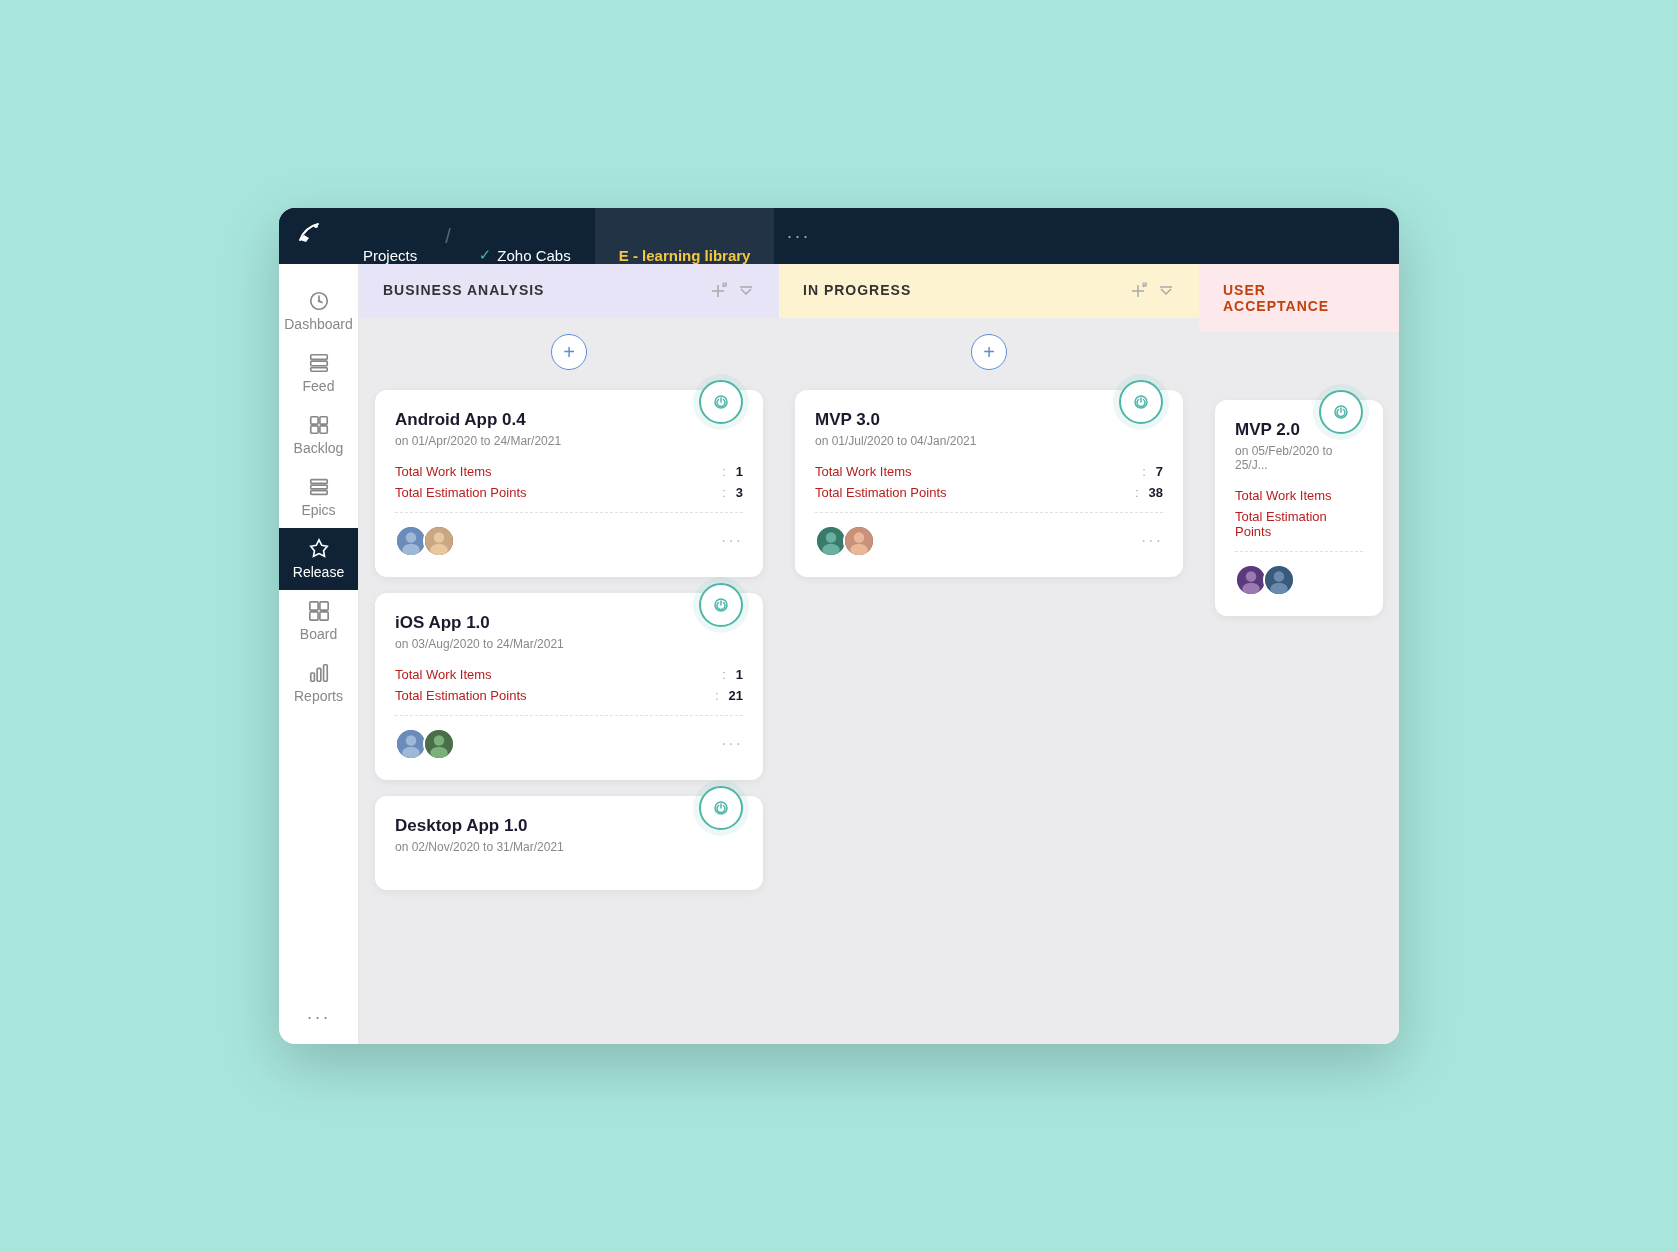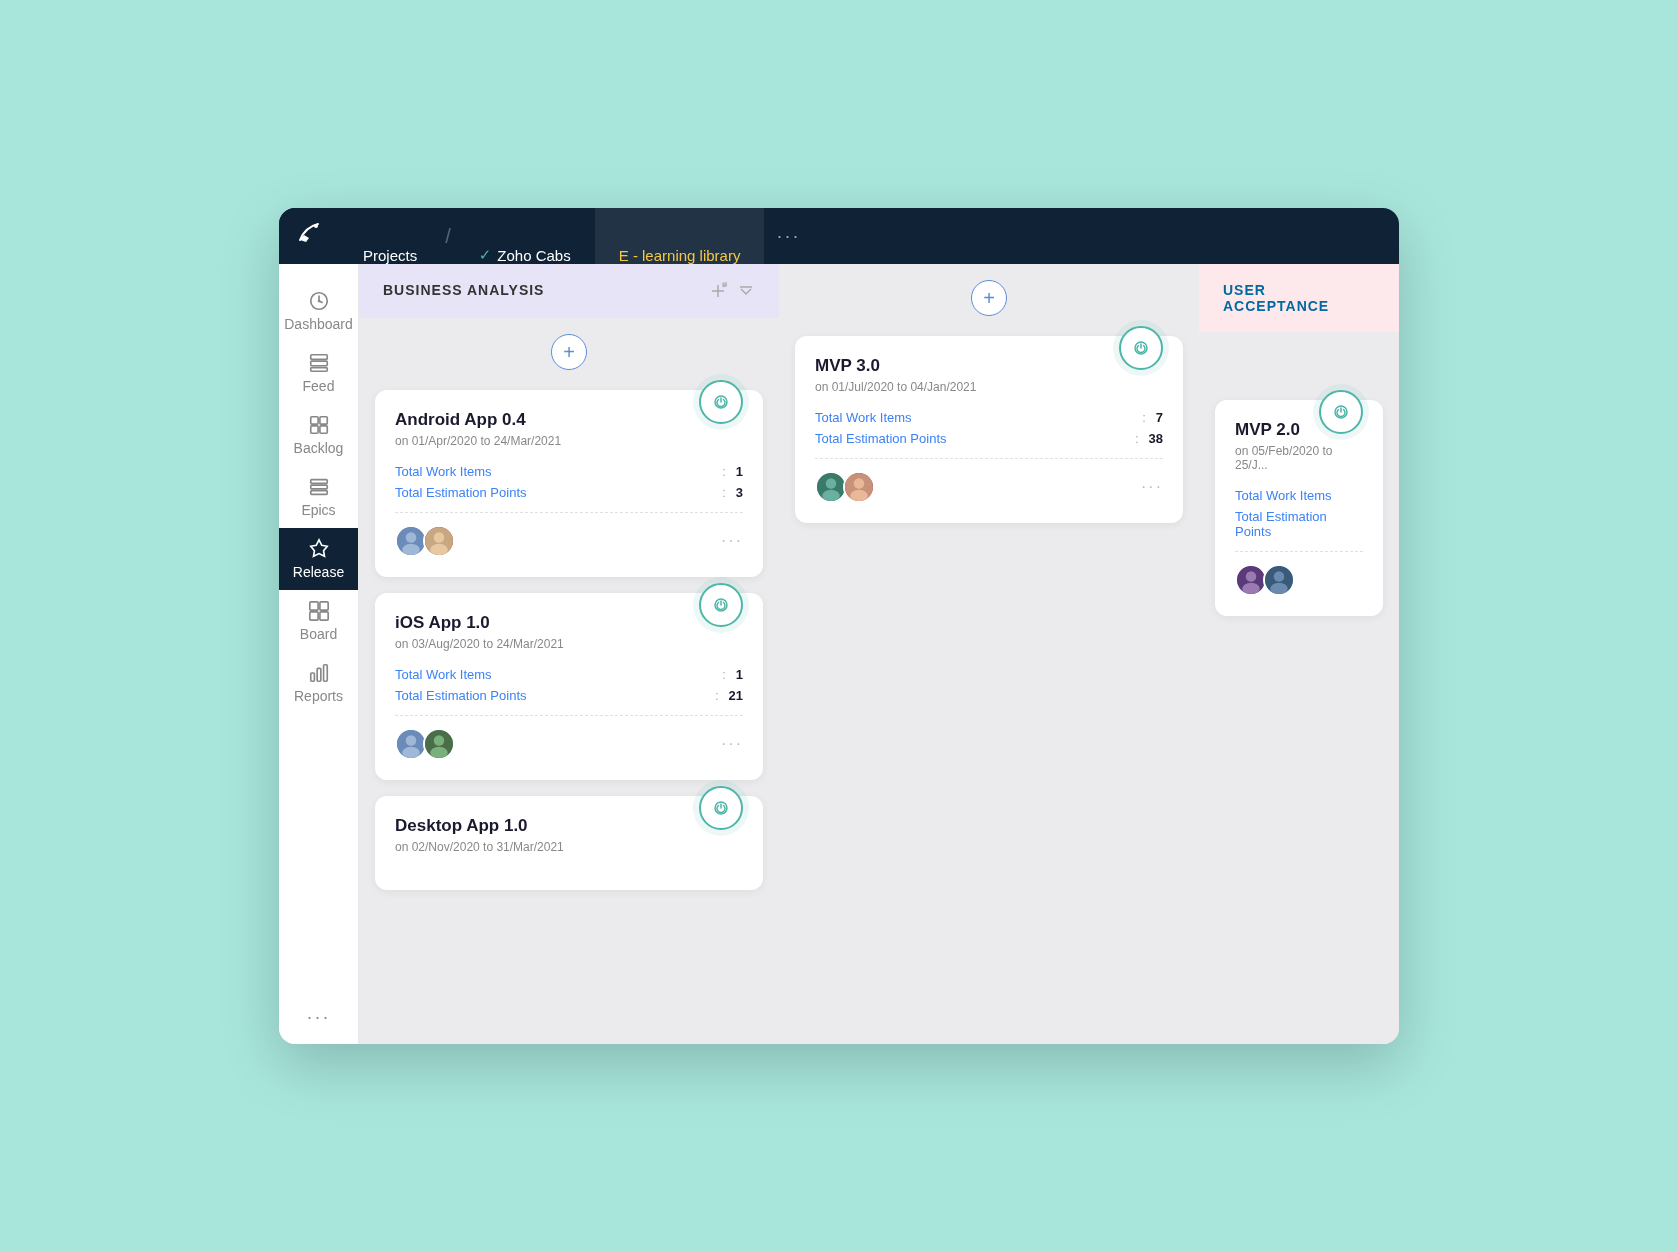--- a/index.html
+++ b/index.html
@@ -61,21 +61,21 @@
       font-size: 20px;
       margin: 0 4px;
       user-select: none;
     }
     .nav-tab-check {
       color: #4db6ac;
       margin-right: 6px;
     }
     .nav-tab-elearning {
       color: #f5c842;
-      font-weight: 400;
+      font-weight: 700;
     }
     .nav-dots {
       color: rgba(255,255,255,0.6);
       font-size: 18px;
       margin-left: 12px;
       cursor: pointer;
       letter-spacing: 2px;
     }
 
     
@@ -163,21 +163,21 @@
     .column-header.business {
       background: #e8e4f7;
       color: #333;
     }
     .column-header.in-progress {
       background: #fef3d0;
       color: #333;
     }
     .column-header.user-acceptance {
       background: #fde8ec;
-      color: #0369a1;
+      color: #c2410c;
     }
 
     .column-header-title {
       font-size: 14px;
       font-weight: 700;
       letter-spacing: 1px;
       text-transform: uppercase;
     }
     .column-header-actions {
       display: flex;
@@ -260,21 +260,21 @@
     }
     .card-stat-row {
       display: flex;
       align-items: center;
       font-size: 13px;
       color: #555;
       margin-bottom: 6px;
     }
     .card-stat-label {
       flex: 1;
-      color: #3b82f6;
+      color: #b91c1c;
     }
     .card-stat-value {
       font-weight: 700;
       color: #1a1a2e;
       margin-left: 4px;
     }
     .colon {
       color: #aaa;
       margin-right: 6px;
     }
@@ -542,20 +542,39 @@
                 </svg>
               </div>
               <div class="card-title">Desktop App 1.0</div>
               <div class="card-dates">on 02/Nov/2020 to 31/Mar/2021</div>
             </div>
 
           </div>
         </div>
 
         <div class="kanban-column">
+          <div class="column-header in-progress">
+            <span class="column-header-title">IN PROGRESS</span>
+            <div class="column-header-actions">
+              <button class="header-icon-btn">
+                <svg width="18" height="18" viewBox="0 0 18 18" fill="none" stroke="#aaa" stroke-width="1.5">
+                  <line x1="9" y1="3" x2="9" y2="15"></line>
+                  <line x1="3" y1="9" x2="15" y2="9"></line>
+                  <path d="M14 5 L17 2" stroke="#aaa" stroke-width="1.2"></path>
+                  <rect x="14" y="1" width="4" height="3" rx="0.5" fill="none" stroke="#aaa" stroke-width="1.2"></rect>
+                </svg>
+              </button>
+              <button class="header-icon-btn">
+                <svg width="18" height="18" viewBox="0 0 18 18" fill="none" stroke="#aaa" stroke-width="1.5">
+                  <polyline points="4,7 9,12 14,7"></polyline>
+                  <line x1="3" y1="5" x2="15" y2="5"></line>
+                </svg>
+              </button>
+            </div>
+          </div>
           <div class="column-body">
 
             <button class="add-card-btn">+</button>
 
             <div class="release-card">
               <div class="card-power-icon">
                 <svg width="16" height="16" viewBox="0 0 16 16" fill="none">
                   <circle cx="8" cy="8" r="6" stroke="#4db6a8" stroke-width="1.5" fill="none"></circle>
                   <path d="M8 4 L8 8" stroke="#4db6a8" stroke-width="1.5" stroke-linecap="round"></path>
                   <path d="M5.5 5.5 A4 4 0 1 0 10.5 5.5" stroke="#4db6a8" stroke-width="1.5" stroke-linecap="round" fill="none"></path>

